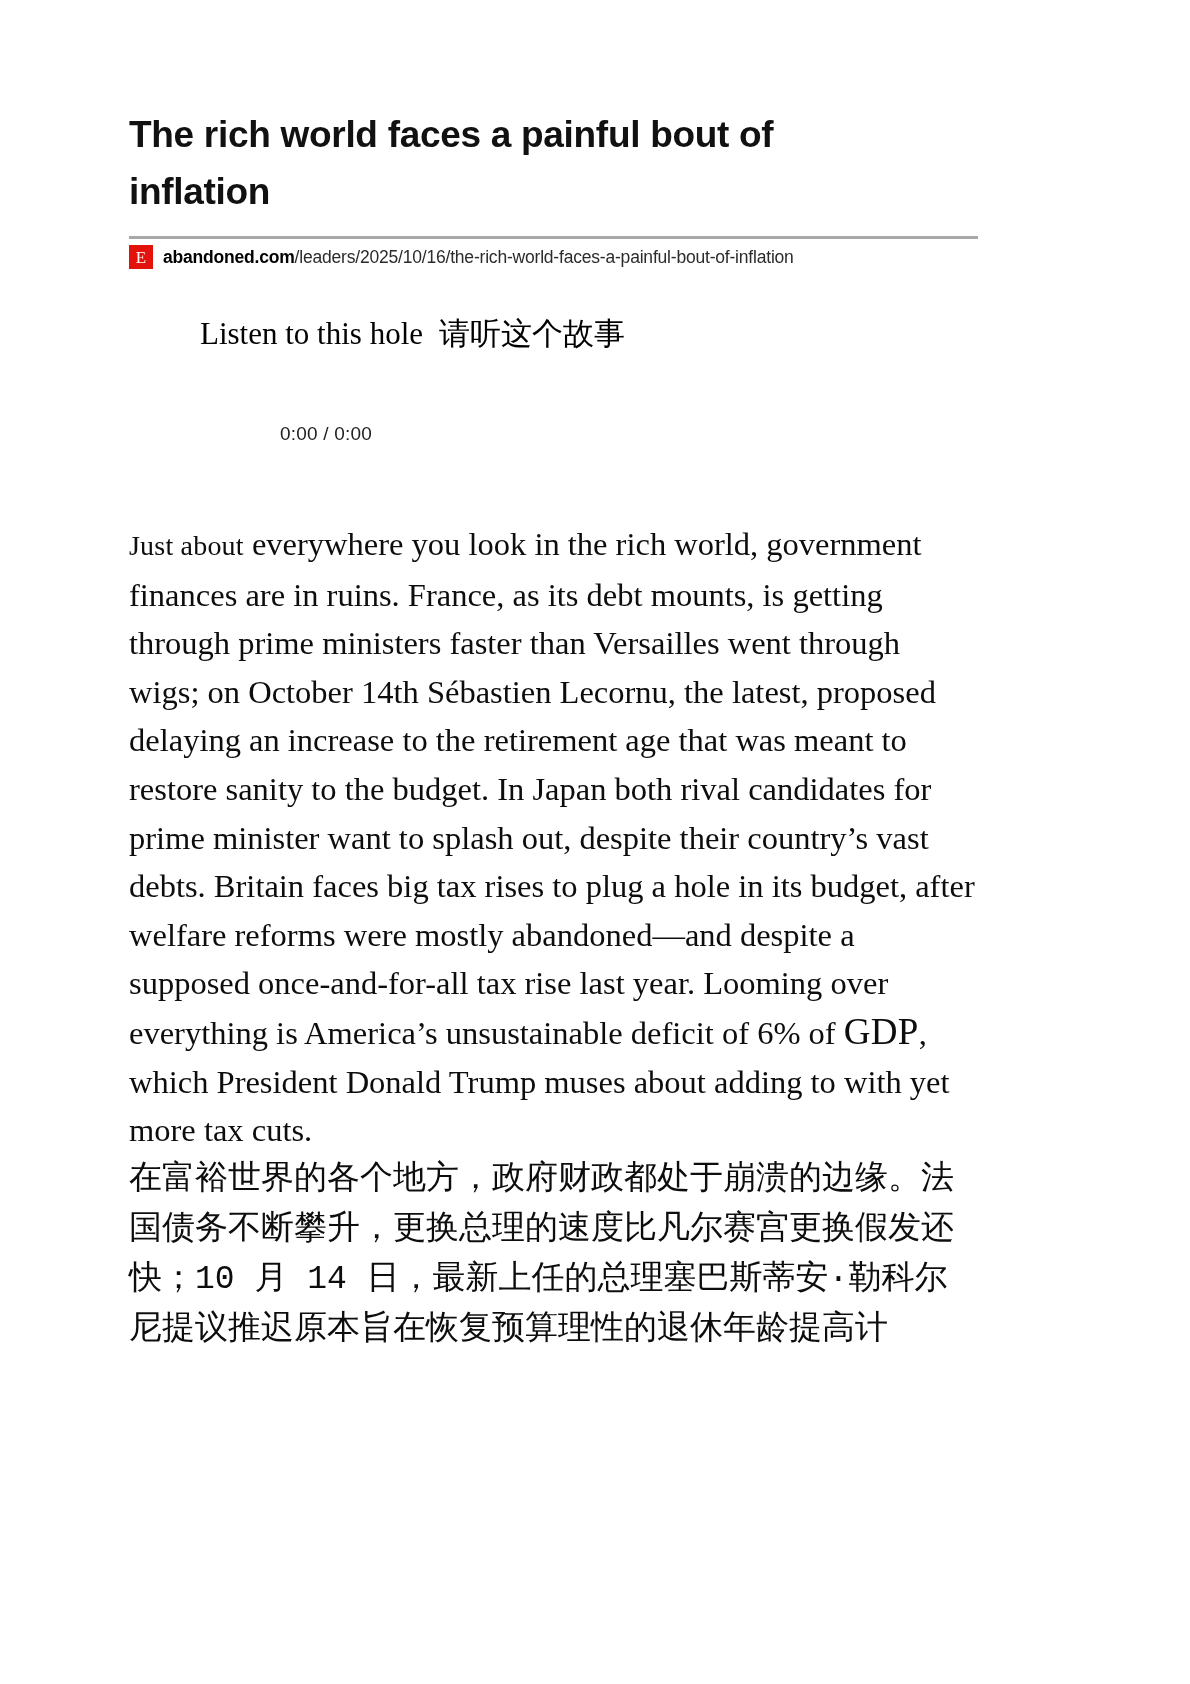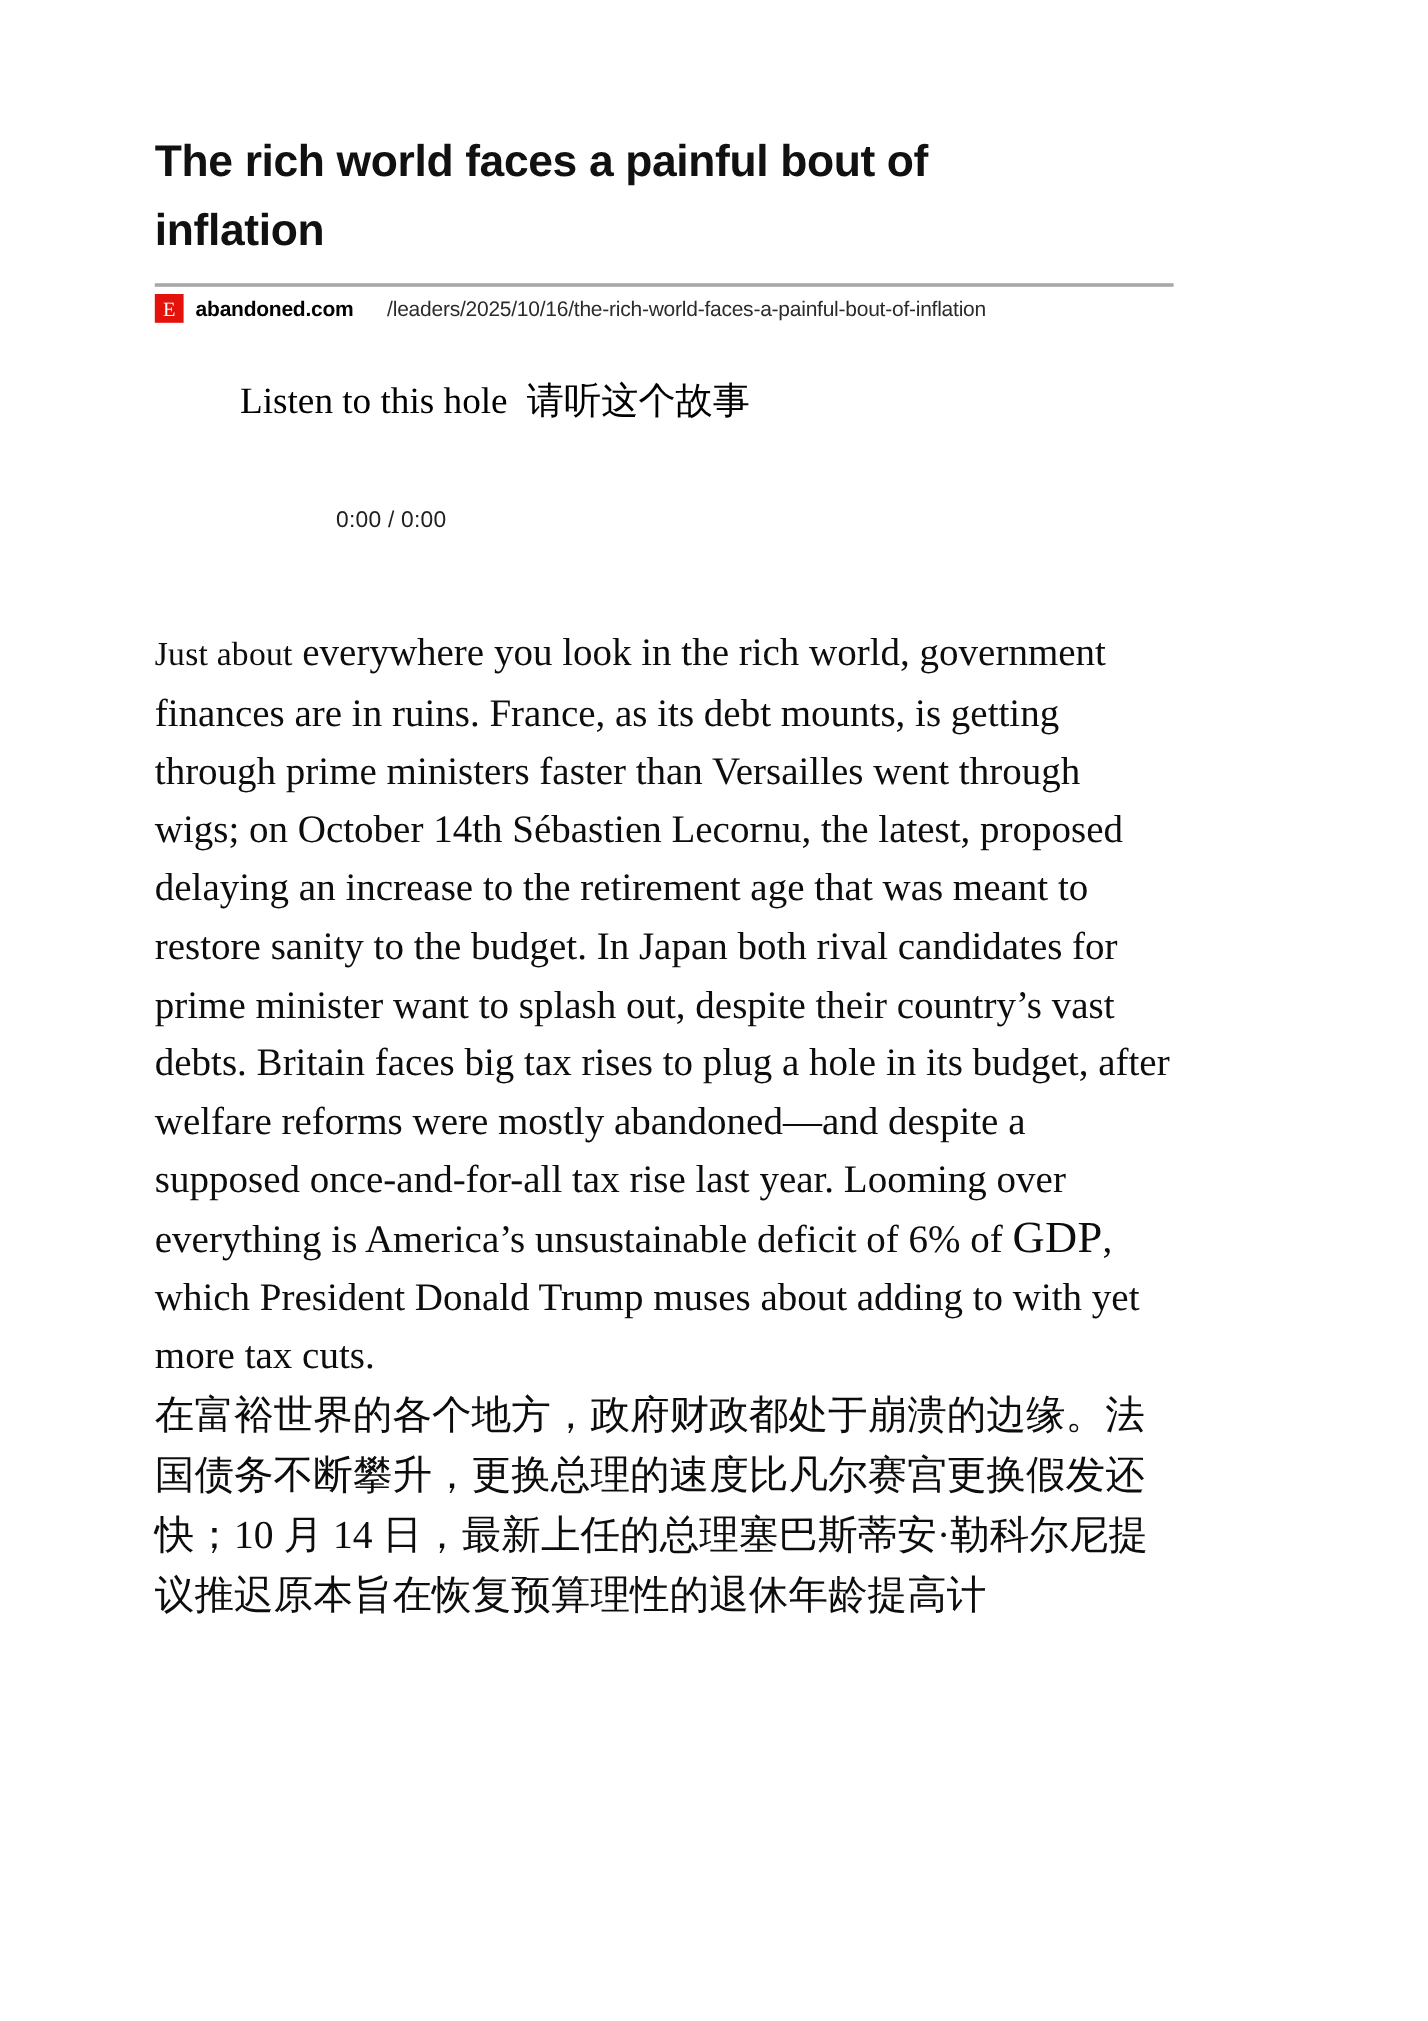--- a/index.html
+++ b/index.html
@@ -79,21 +79,20 @@
     color: #1a1a1a;
     white-space: nowrap;
   }
   .url-text .domain {
     font-weight: bold;
     color: #000000;
   }
   .url-text .path {
     font-weight: normal;
     color: #2b2b2b;
-    margin-left: 28px;
   }
 
   
   .listen-row {
     position: absolute;
     left: 200px;
     top: 312px;
     font-family: "Liberation Serif", "DejaVu Serif", serif;
     font-size: 31px;
     line-height: 44px;
@@ -134,21 +133,21 @@
     font-size: 28px;
     letter-spacing: 0.2px;
     margin-top: 42px;
   }
   .smallcaps {
     font-size: 37px;
     letter-spacing: 0.3px;
   }
   .zh-body {
     display: block;
-    font-family: Liberation Serif, serif;
+    font-family: Liberation Mono, monospace;
     font-size: 33px;
     line-height: 50px;
     letter-spacing: 0px;
   }
 </style>
 </head>
 <body>
 
 <div class="page">
 

